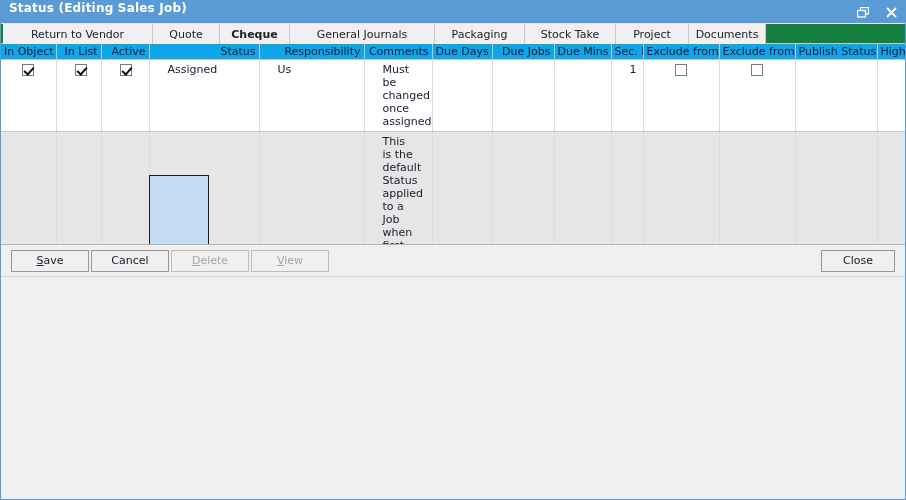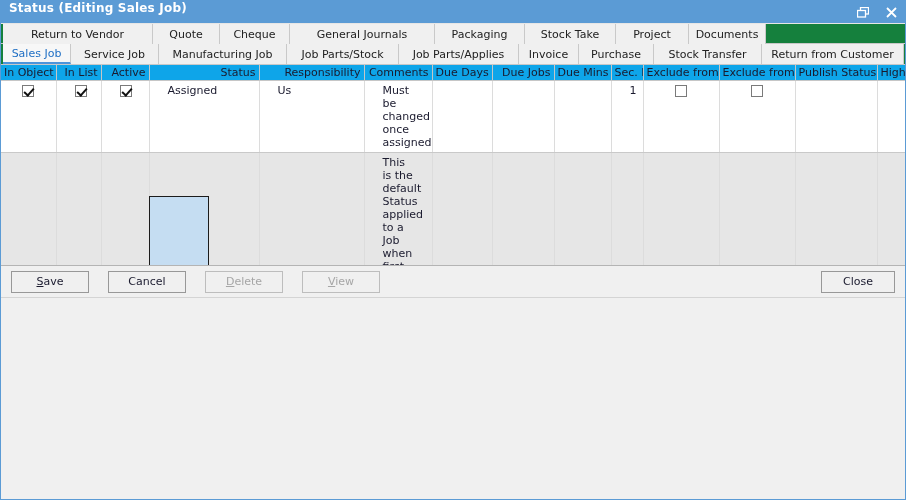--- a/index.html
+++ b/index.html
@@ -142,21 +142,21 @@
 
   
   .buttonbar {
     flex: 0 0 auto;
     height: 32px;
     display: flex;
     align-items: center;
     padding: 0 10px;
     background: #f0f0f0;
     border-bottom: 1px solid #d4d4d4;
-    gap: 19px;
+    gap: 2px;
   }
   .btn {
     height: 22px;
     min-width: 78px;
     padding: 0 12px;
     background: #f0f0f0;
     border: 1px solid #989898;
     font-size: 11px;
     color: #1a1a2e;
     display: flex; align-items: center; justify-content: center;
@@ -190,39 +190,28 @@
     <div class="winbtn">
       <svg width="11" height="11" viewBox="0 0 11 11">
           <path d="M1 1 L10 10 M10 1 L1 10" stroke="#fff" stroke-width="1.8" fill="none"></path>
         </svg>
     </div>
   </div>
 
   <div class="tabrow row1" id="tabrow1">
       <div class="tab" style="width: 150px;">Return to Vendor</div>
       <div class="tab" style="width: 67px;">Quote</div>
-      <div class="tab" style="width: 70px;">Cheque</div>
+      <div class="tab" style="width: 70px; font-weight: bold;">Cheque</div>
       <div class="tab" style="width: 145px;">General Journals</div>
       <div class="tab" style="width: 90px;">Packaging</div>
       <div class="tab" style="width: 91px;">Stock Take</div>
       <div class="tab" style="width: 73px;">Project</div>
       <div class="tab" style="width: 77px;">Documents</div>
     </div>
 
-  <div class="tabrow row2" id="tabrow2">
-      <div class="tab active" style="width: 68px;">Sales Job</div>
-      <div class="tab" style="width: 88px;">Service Job</div>
-      <div class="tab" style="width: 128px;">Manufacturing Job</div>
-      <div class="tab" style="width: 112px;">Job Parts/Stock</div>
-      <div class="tab" style="width: 120px;">Job Parts/Applies</div>
-      <div class="tab" style="width: 60px;">Invoice</div>
-      <div class="tab" style="width: 75px;">Purchase</div>
-      <div class="tab" style="width: 108px;">Stock Transfer</div>
-      <div class="tab" style="width: 142px;">Return from Customer</div>
-    </div>
 
   <div class="gridwrap">
     <table class="grid">
       <colgroup id="gridcols">
           <col style="width: 55px;">
           <col style="width: 45px;">
           <col style="width: 48px;">
           <col style="width: 110px;">
           <col style="width: 105px;">
           <col style="width: 68px;">

